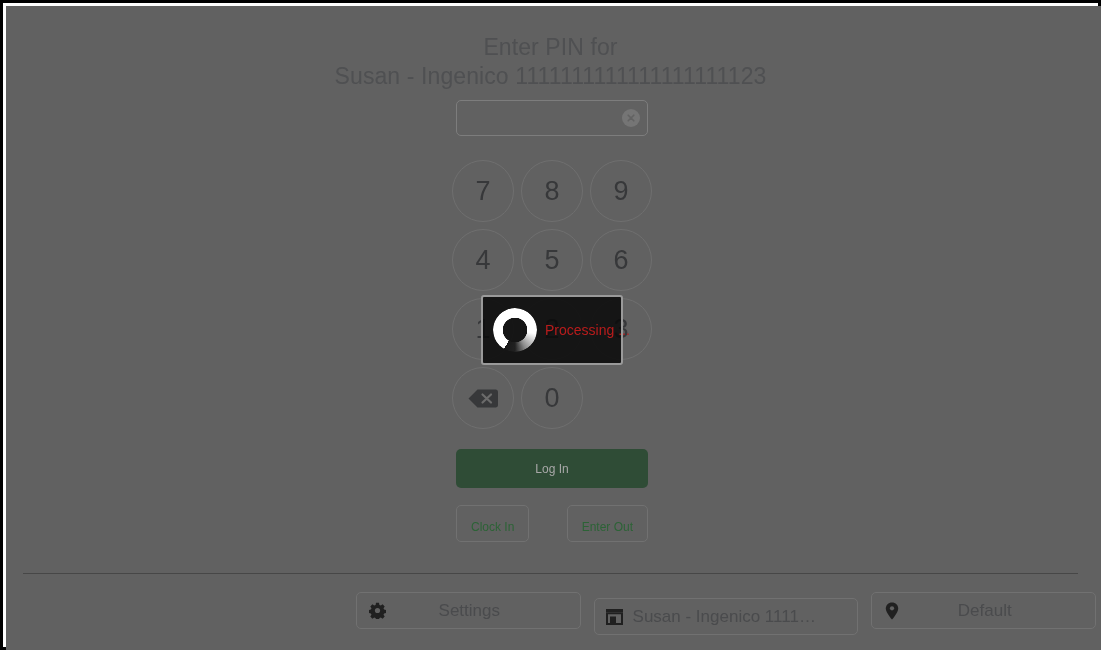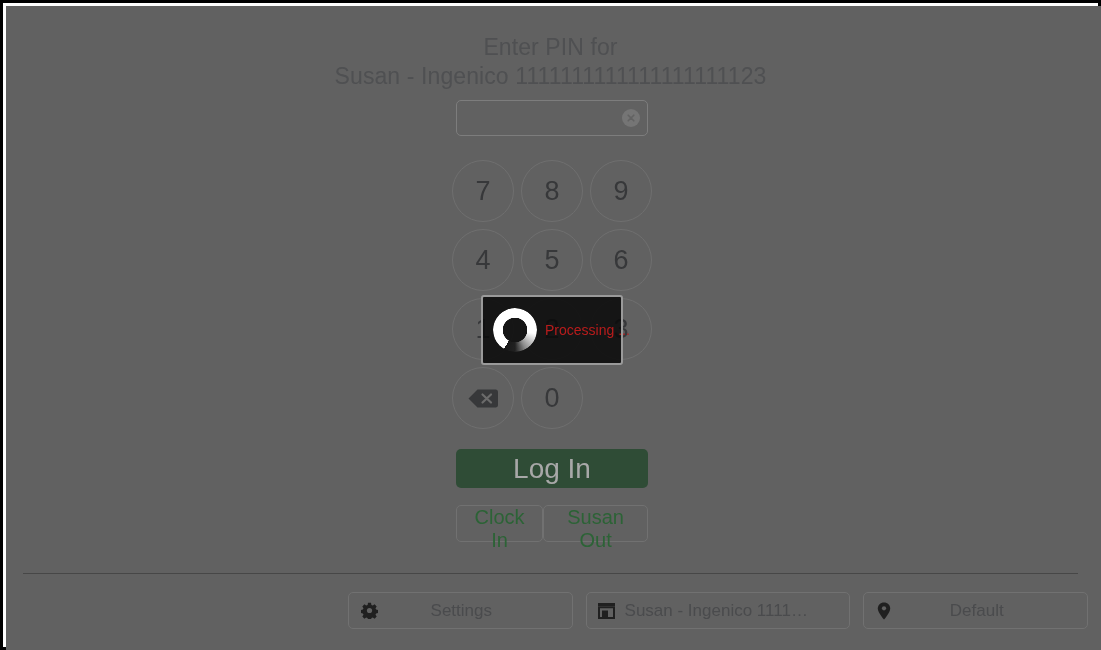--- a/index.html
+++ b/index.html
@@ -119,57 +119,57 @@
   .login-btn {
     position: absolute;
     left: 453px;
     top: 446px;
     width: 192px;
     height: 39px;
     border: none;
     border-radius: 5px;
     background: #2f4c36;
     color: #a8a8a8;
-    font-size: 28px;
+    font-size: 12px;
     cursor: pointer;
     font-family: "Liberation Sans", sans-serif;
   }
   .clock-row {
     position: absolute;
     left: 453px;
     top: 502px;
     width: 192px;
     display: flex;
     justify-content: space-between;
   }
   .clock-btn {
     height: 37px;
     box-sizing: border-box;
-    padding: 0 14px;
+    padding: 14px 14px;
     border: 1px solid #717171;
     border-radius: 5px;
     background: transparent;
     color: #2c6336;
-    font-size: 20px;
+    font-size: 12px;
     cursor: pointer;
     font-family: "Liberation Sans", sans-serif;
   }
 
   
   .divider {
     position: absolute;
     left: 20px;
     right: 20px;
     top: 570px;
     height: 1px;
     background: #474747;
   }
   .footer {
     position: absolute;
-    left: 345px;
+    left: 353px;
     top: 589px;
     width: 740px;
     display: flex;
     gap: 13px;
   }
   .footer-btn {
     height: 37px;
     box-sizing: border-box;
     border: 1px solid #717171;
     border-radius: 5px;
@@ -178,21 +178,21 @@
     align-items: center;
     cursor: pointer;
     position: relative;
     overflow: hidden;
     color: #4a4b4d;
     font-size: 17px;
     padding: 0 10px;
     font-family: "Liberation Sans", sans-serif;
   }
   .footer-btn.settings { width: 238px; }
-  .footer-btn.store    { width: 281px; }
+  .footer-btn.store    { width: 281px; margin-top: 6px; }
   .footer-btn.location { width: 238px; }
   .footer-icon {
     width: 20px;
     height: 20px;
     flex: 0 0 20px;
     display: flex;
     align-items: center;
     justify-content: center;
   }
   .footer-icon svg { display: block; }
@@ -282,21 +282,21 @@
         </svg>
       </span>
     </button>
     <button class="key">0</button>
   </div>
 
   <button class="login-btn">Log In</button>
 
   <div class="clock-row">
     <button class="clock-btn">Clock In</button>
-    <button class="clock-btn">Susan Out</button>
+    <button class="clock-btn">Enter Out</button>
   </div>
 
   <div class="divider"></div>
 
   <div class="footer">
     <div class="footer-btn settings">
       <span class="footer-icon">
         <svg width="17" height="17" viewBox="0 0 17 17">
           <path d="M7 0.8 h3 l0.4 2.1 1.4 0.6 1.8-1.2 2.1 2.1 -1.2 1.8 0.6 1.4 2.1 0.4 v3 l-2.1 0.4 -0.6 1.4 1.2 1.8 -2.1 2.1 -1.8-1.2 -1.4 0.6 -0.4 2.1 h-3 l-0.4-2.1 -1.4-0.6 -1.8 1.2 -2.1-2.1 1.2-1.8 -0.6-1.4 -2.1-0.4 v-3 l2.1-0.4 0.6-1.4 -1.2-1.8 2.1-2.1 1.8 1.2 1.4-0.6 Z" fill="#202020"></path>
           <circle cx="8.5" cy="8.5" r="2.6" fill="#616161"></circle>

